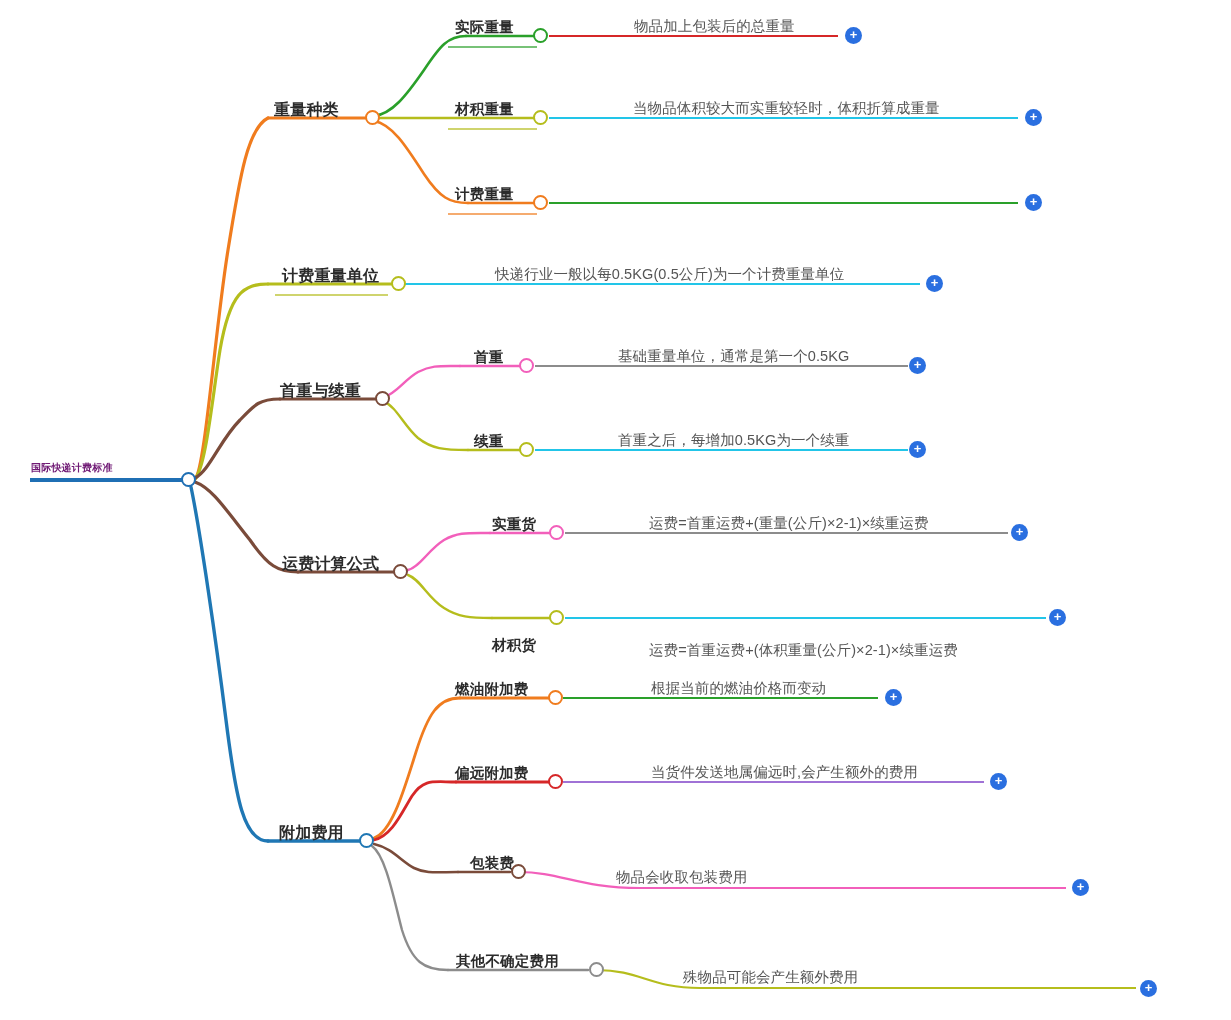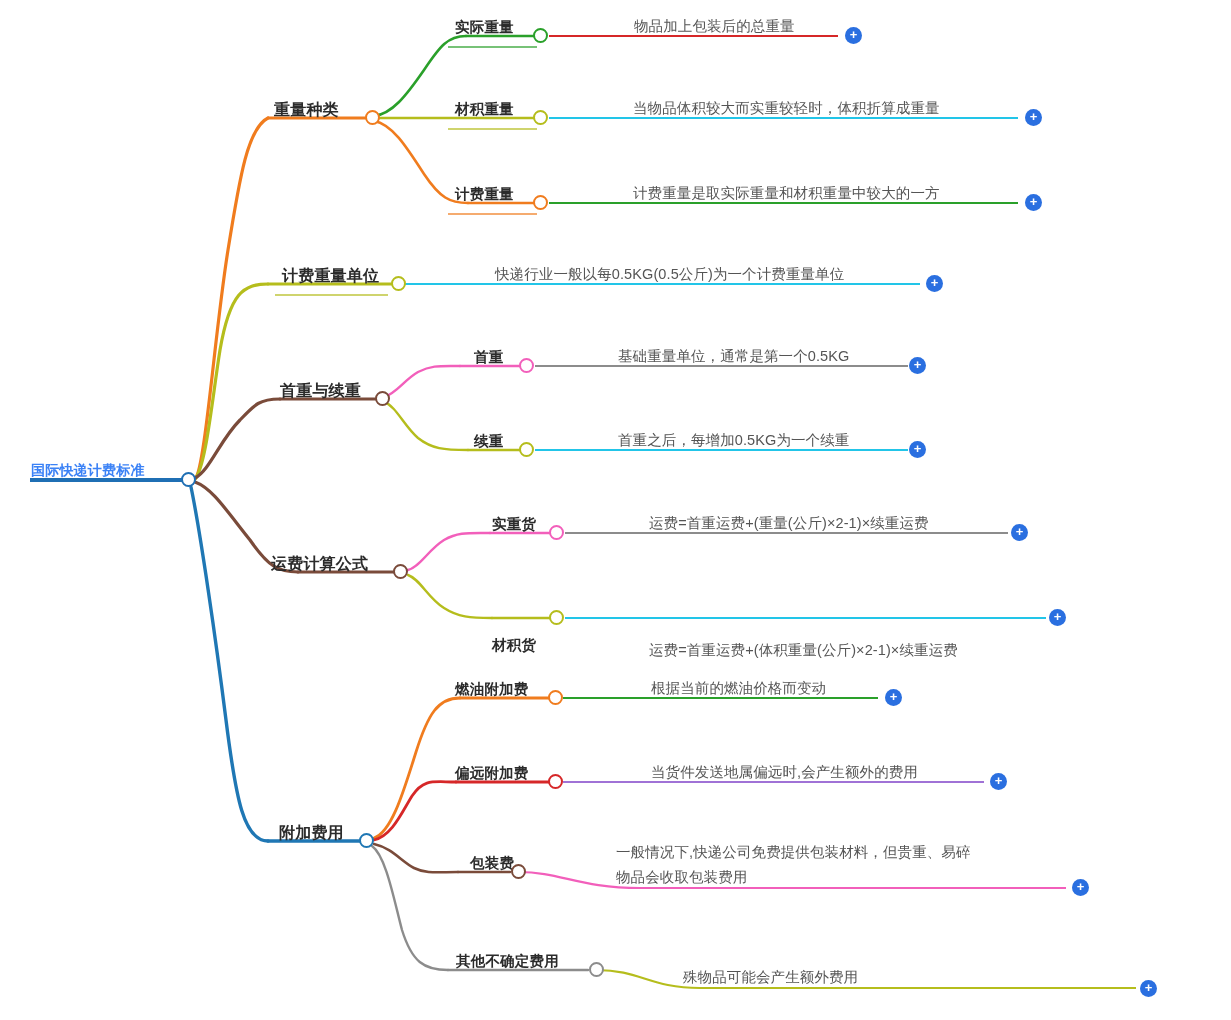--- a/index.html
+++ b/index.html
@@ -22,23 +22,23 @@
     width: 1231px;
     height: 1020px;
     pointer-events: none;
   }
   .node-label {
     position: absolute;
     color: #333333;
     line-height: 1.26;
   }
   .root-label {
-    font-size: 14px;
-    font-weight: bold;
-    color: #3b82f6;
+    font-size: 10px;
+    font-weight: bold;
+    color: #701a75;
     letter-spacing: 0.2px;
   }
   .branch-label {
     font-size: 16px;
     font-weight: bold;
     color: #2b2b2b;
     letter-spacing: 0.2px;
   }
   .leaf-label {
     font-size: 14.5px;
@@ -164,42 +164,41 @@
   <div class="node-label desc-label" style="left:634px; top:17px;">物品加上包装后的总重量</div>
   <div class="plus-btn" style="left:845px; top:27px;">+</div>
 
   <div class="node-label leaf-label" style="left:455px; top:100px;">材积重量</div>
   <div class="ring" style="left:533px; top:110px; border-color:#b5bd1c;"></div>
   <div class="node-label desc-label" style="left:633px; top:99px;">当物品体积较大而实重较轻时，体积折算成重量</div>
   <div class="plus-btn" style="left:1025px; top:109px;">+</div>
 
   <div class="node-label leaf-label" style="left:455px; top:185px;">计费重量</div>
   <div class="ring" style="left:533px; top:195px; border-color:#f07c1e;"></div>
-  <div class="node-label desc-label" style="left:633px; top:184px;">计费重量是取实际重量和材积重量中较大的一方</div>
   <div class="plus-btn" style="left:1025px; top:194px;">+</div>
 
   <div class="node-label branch-label" style="left:282px; top:266px;">计费重量单位</div>
   <div class="ring" style="left:391px; top:276px; border-color:#b5bd1c;"></div>
   <div class="node-label desc-label" style="left:495px; top:265px;">快递行业一般以每0.5KG(0.5公斤)为一个计费重量单位</div>
   <div class="plus-btn" style="left:926px; top:275px;">+</div>
 
   <div class="node-label branch-label" style="left:280px; top:381px;">首重与续重</div>
   <div class="ring" style="left:375px; top:391px; border-color:#7a4b3a;"></div>
 
   <div class="node-label leaf-label" style="left:474px; top:348px;">首重</div>
   <div class="ring" style="left:519px; top:358px; border-color:#f25fbb;"></div>
   <div class="node-label desc-label" style="left:618px; top:347px;">基础重量单位，通常是第一个0.5KG</div>
   <div class="plus-btn" style="left:909px; top:357px;">+</div>
 
   <div class="node-label leaf-label" style="left:474px; top:432px;">续重</div>
   <div class="ring" style="left:519px; top:442px; border-color:#b5bd1c;"></div>
   <div class="node-label desc-label" style="left:618px; top:431px;">首重之后，每增加0.5KG为一个续重</div>
   <div class="plus-btn" style="left:909px; top:441px;">+</div>
 
-  <div class="node-label branch-label" style="left:271px; top:554px;text-align:right;">运费计算公式</div>
+  <div class="node-label branch-label" style="left:282px; top:554px;text-align:right;">运费计算公式</div>
   <div class="ring" style="left:393px; top:564px; border-color:#7a4b3a;"></div>
 
   <div class="node-label leaf-label" style="left:492px; top:515px;">实重货</div>
   <div class="ring" style="left:549px; top:525px; border-color:#f25fbb;"></div>
   <div class="node-label desc-label" style="left:649px; top:514px;">运费=首重运费+(重量(公斤)×2-1)×续重运费</div>
   <div class="plus-btn" style="left:1011px; top:524px;">+</div>
 
   <div class="node-label leaf-label" style="left:492px; top:636px;">材积货</div>
   <div class="ring" style="left:549px; top:610px; border-color:#b5bd1c;"></div>
   <div class="node-label desc-label" style="left:649px; top:599px;margin-top:42px;">运费=首重运费+(体积重量(公斤)×2-1)×续重运费</div>
@@ -213,21 +212,20 @@
   <div class="node-label desc-label" style="left:651px; top:679px;">根据当前的燃油价格而变动</div>
   <div class="plus-btn" style="left:885px; top:689px;">+</div>
 
   <div class="node-label leaf-label" style="left:455px; top:764px;">偏远附加费</div>
   <div class="ring" style="left:548px; top:774px; border-color:#d62728;"></div>
   <div class="node-label desc-label" style="left:651px; top:763px;">当货件发送地属偏远时,会产生额外的费用</div>
   <div class="plus-btn" style="left:990px; top:773px;">+</div>
 
   <div class="node-label leaf-label" style="left:470px; top:854px;">包装费</div>
   <div class="ring" style="left:511px; top:864px; border-color:#7a4b3a;"></div>
-  <div class="node-label desc-label" style="left:616px; top:843px;">一般情况下,快递公司免费提供包装材料，但贵重、易碎</div>
   <div class="node-label desc-label" style="left:616px; top:868px;">物品会收取包装费用</div>
   <div class="plus-btn" style="left:1072px; top:879px;">+</div>
 
   <div class="node-label leaf-label" style="left:456px; top:952px;">其他不确定费用</div>
   <div class="ring" style="left:589px; top:962px; border-color:#8c8c8c;"></div>
   <div class="node-label desc-label" style="left:683px; top:968px;">殊物品可能会产生额外费用</div>
   <div class="plus-btn" style="left:1140px; top:980px;">+</div>
 
 </div>
 

